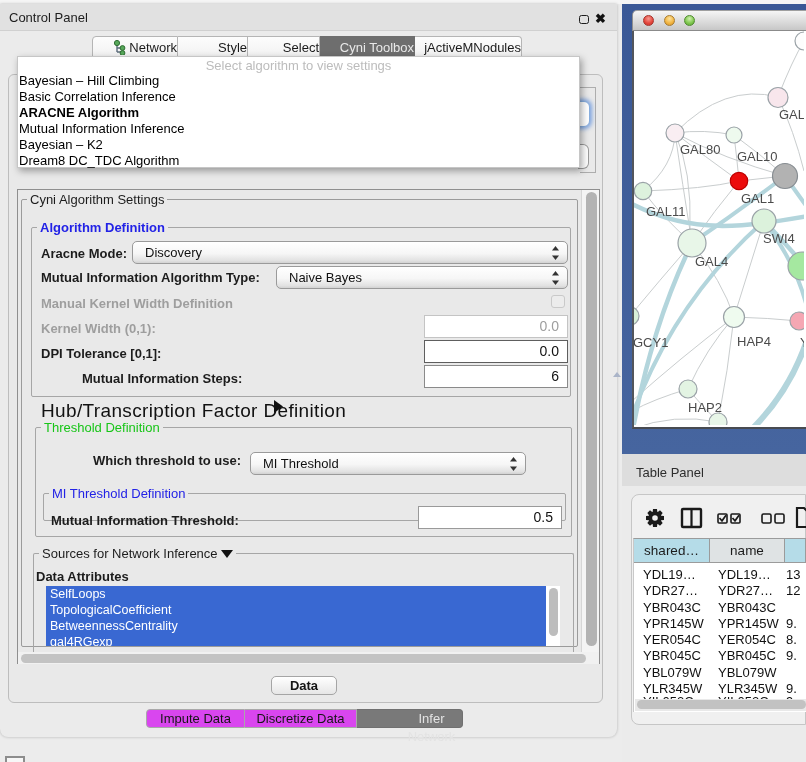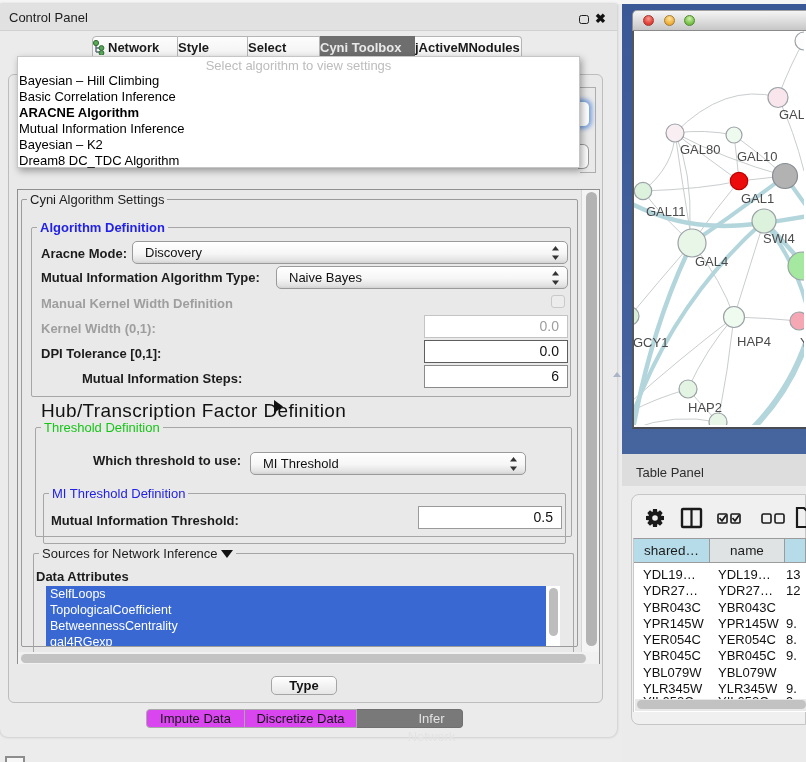--- a/index.html
+++ b/index.html
@@ -13,21 +13,21 @@
 #topstrip { left:0; top:0; width:806px; height:4px; background:#f5f5f5; }
 
 
 #cpwin { left:0; top:4px; width:617px; height:733px; background:#ebebeb; border-radius:0 0 8px 8px; box-shadow:0 0 3px rgba(0,0,0,0.25); }
 #cptitle { left:0; top:0; width:617px; height:27px; background:#e1e1e1; border-bottom:1px solid #d0d0d0; }
 #cptitle span.t { position:absolute; left:9px; top:6px; font-size:13px; color:#1d1d1d; }
 #floatbtn { left:579px; top:11px; width:10px; height:9px; border:1.6px solid #1d1d1d; border-radius:2.5px; }
 #closebtn { left:595px; top:7px; font-size:13px; font-weight:bold; color:#111; }
 
 
-.tab { position:absolute; top:32px; height:22px; background:linear-gradient(#fdfdfd,#f1f1f1); border:1px solid #b5b5b5; border-left:none; font-size:13px; font-weight:bold; color:#1a1a1a; text-align:left; line-height:21px; }
+.tab { position:absolute; top:32px; height:22px; background:linear-gradient(#fdfdfd,#f1f1f1); border:1px solid #b5b5b5; border-left:none; font-size:13px; font-weight:normal; color:#1a1a1a; text-align:right; line-height:21px; }
 .tab.first { border-left:1px solid #b5b5b5; border-radius:4px 0 0 0; }
 .tab.last { border-radius:0 4px 0 0; }
 .tab.sel { background:#6e6e6e; color:#e9e9e9; border-color:#6e6e6e; }
 
 
 #content { left:8px; top:70px; width:595px; height:629px; background:#e9e9e9; border:1px solid #bdbdbd; border-radius:6px; }
 
 
 .grp { position:absolute; border:1px solid #a6a6a6; border-radius:2px; }
 .grp > .cap { position:absolute; left:5px; top:-8px; background:#e9e9e9; padding:0 3px; font-size:13px; white-space:nowrap; }
@@ -139,21 +139,21 @@
     <span class="cap" style="color:#17c517;">Threshold Definition</span>
   </div>
   <span class="abs b13" style="left:93px; top:449px;">Which threshold to use:</span>
   <div class="combo" style="left:250px; top:448px; width:276px;">MI Threshold
     <svg class="spin" viewBox="0 0 9 14">
         <path d="M4.5 0 L8 4.5 H1 Z" fill="#333"></path>
         <path d="M4.5 14 L8 9.5 H1 Z" fill="#333"></path>
       </svg>
   </div>
 
-  <div class="grp" style="left:43px; top:489px; width:523px; height:51px;">
+  <div class="grp" style="left:43px; top:489px; width:523px; height:28px;">
     <span class="cap" style="color:#2222e6;">MI Threshold Definition</span>
   </div>
   <span class="abs b13" style="left:51px; top:509px;">Mutual Information Threshold:</span>
   <div class="field" style="left:418px; top:502px; width:144px; border:1px solid #9a9a9a;">0.5</div>
 
   <div class="grp" style="left:33px; top:549px; width:541px; height:111px; border-bottom:none;">
     <span class="cap" style="color:#1c1c1c;">Sources for Network Inference <svg width="12" height="10" viewBox="0 0 12 10" style="vertical-align:-1px;">
           <path d="M0 1 L12 1 L6 9 Z" fill="#111"></path>
         </svg></span>
   </div>
@@ -165,21 +165,21 @@
     <div class="li">gal4RGexp</div>
   </div>
   <div class="thumbv" style="left:549px; top:584px; width:9px; height:48px;"></div>
 
   <div class="abs" style="left:581px; top:186px; width:18px; height:473px; background:#f4f4f4; border-left:1px solid #d6d6d6;"></div>
   <div class="thumbv" style="left:586px; top:188px; width:11px; height:454px; background:#b3b3b3;"></div>
 
   <div class="abs" style="left:18px; top:648px; width:581px; height:12px; background:#f1f1f1;"></div>
   <div class="abs" style="left:21px; top:650px; width:565px; height:9px; background:#c3c3c3; border-radius:5px;"></div>
 
-  <div class="abs" style="left:271px; top:672px; width:66px; height:19px; background:linear-gradient(#ffffff,#e6e6e6); border:1px solid #a5a5a5; border-radius:5px; text-align:center; line-height:18px; font-size:13px; font-weight:bold; color:#141414;">Type</div>
+  <div class="abs" style="left:271px; top:672px; width:66px; height:19px; background:linear-gradient(#ffffff,#e6e6e6); border:1px solid #a5a5a5; border-radius:5px; text-align:center; line-height:18px; font-size:13px; font-weight:bold; color:#141414;">Data</div>
 
   <div class="abs" style="left:146px; top:705px; height:19px;">
     <div class="btab first" style="left:0; width:99px;">Impute Data</div>
     <div class="btab" style="left:99px; width:112px;">Discretize Data</div>
     <div class="btab last sel" style="left:211px; width:106px;">Infer Network</div>
   </div>
 </div>
 
 <div class="abs" id="popup">
   <div class="hint">Select algorithm to view settings</div>

